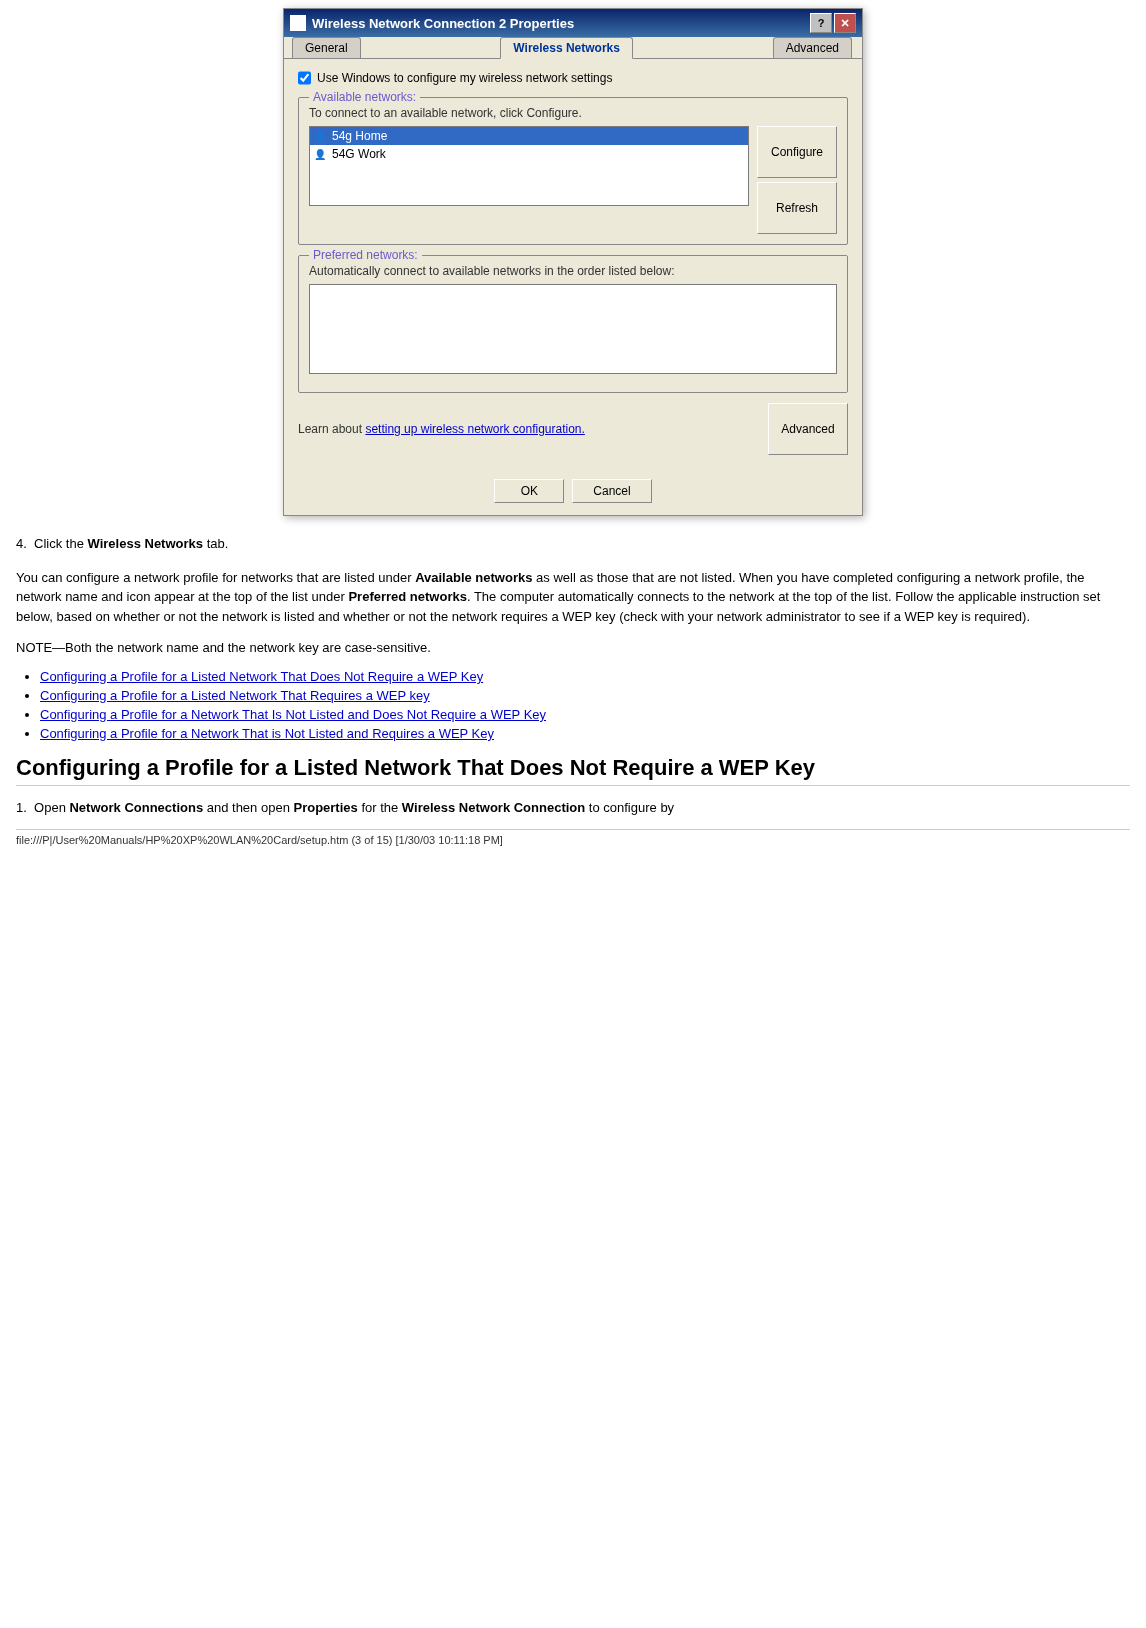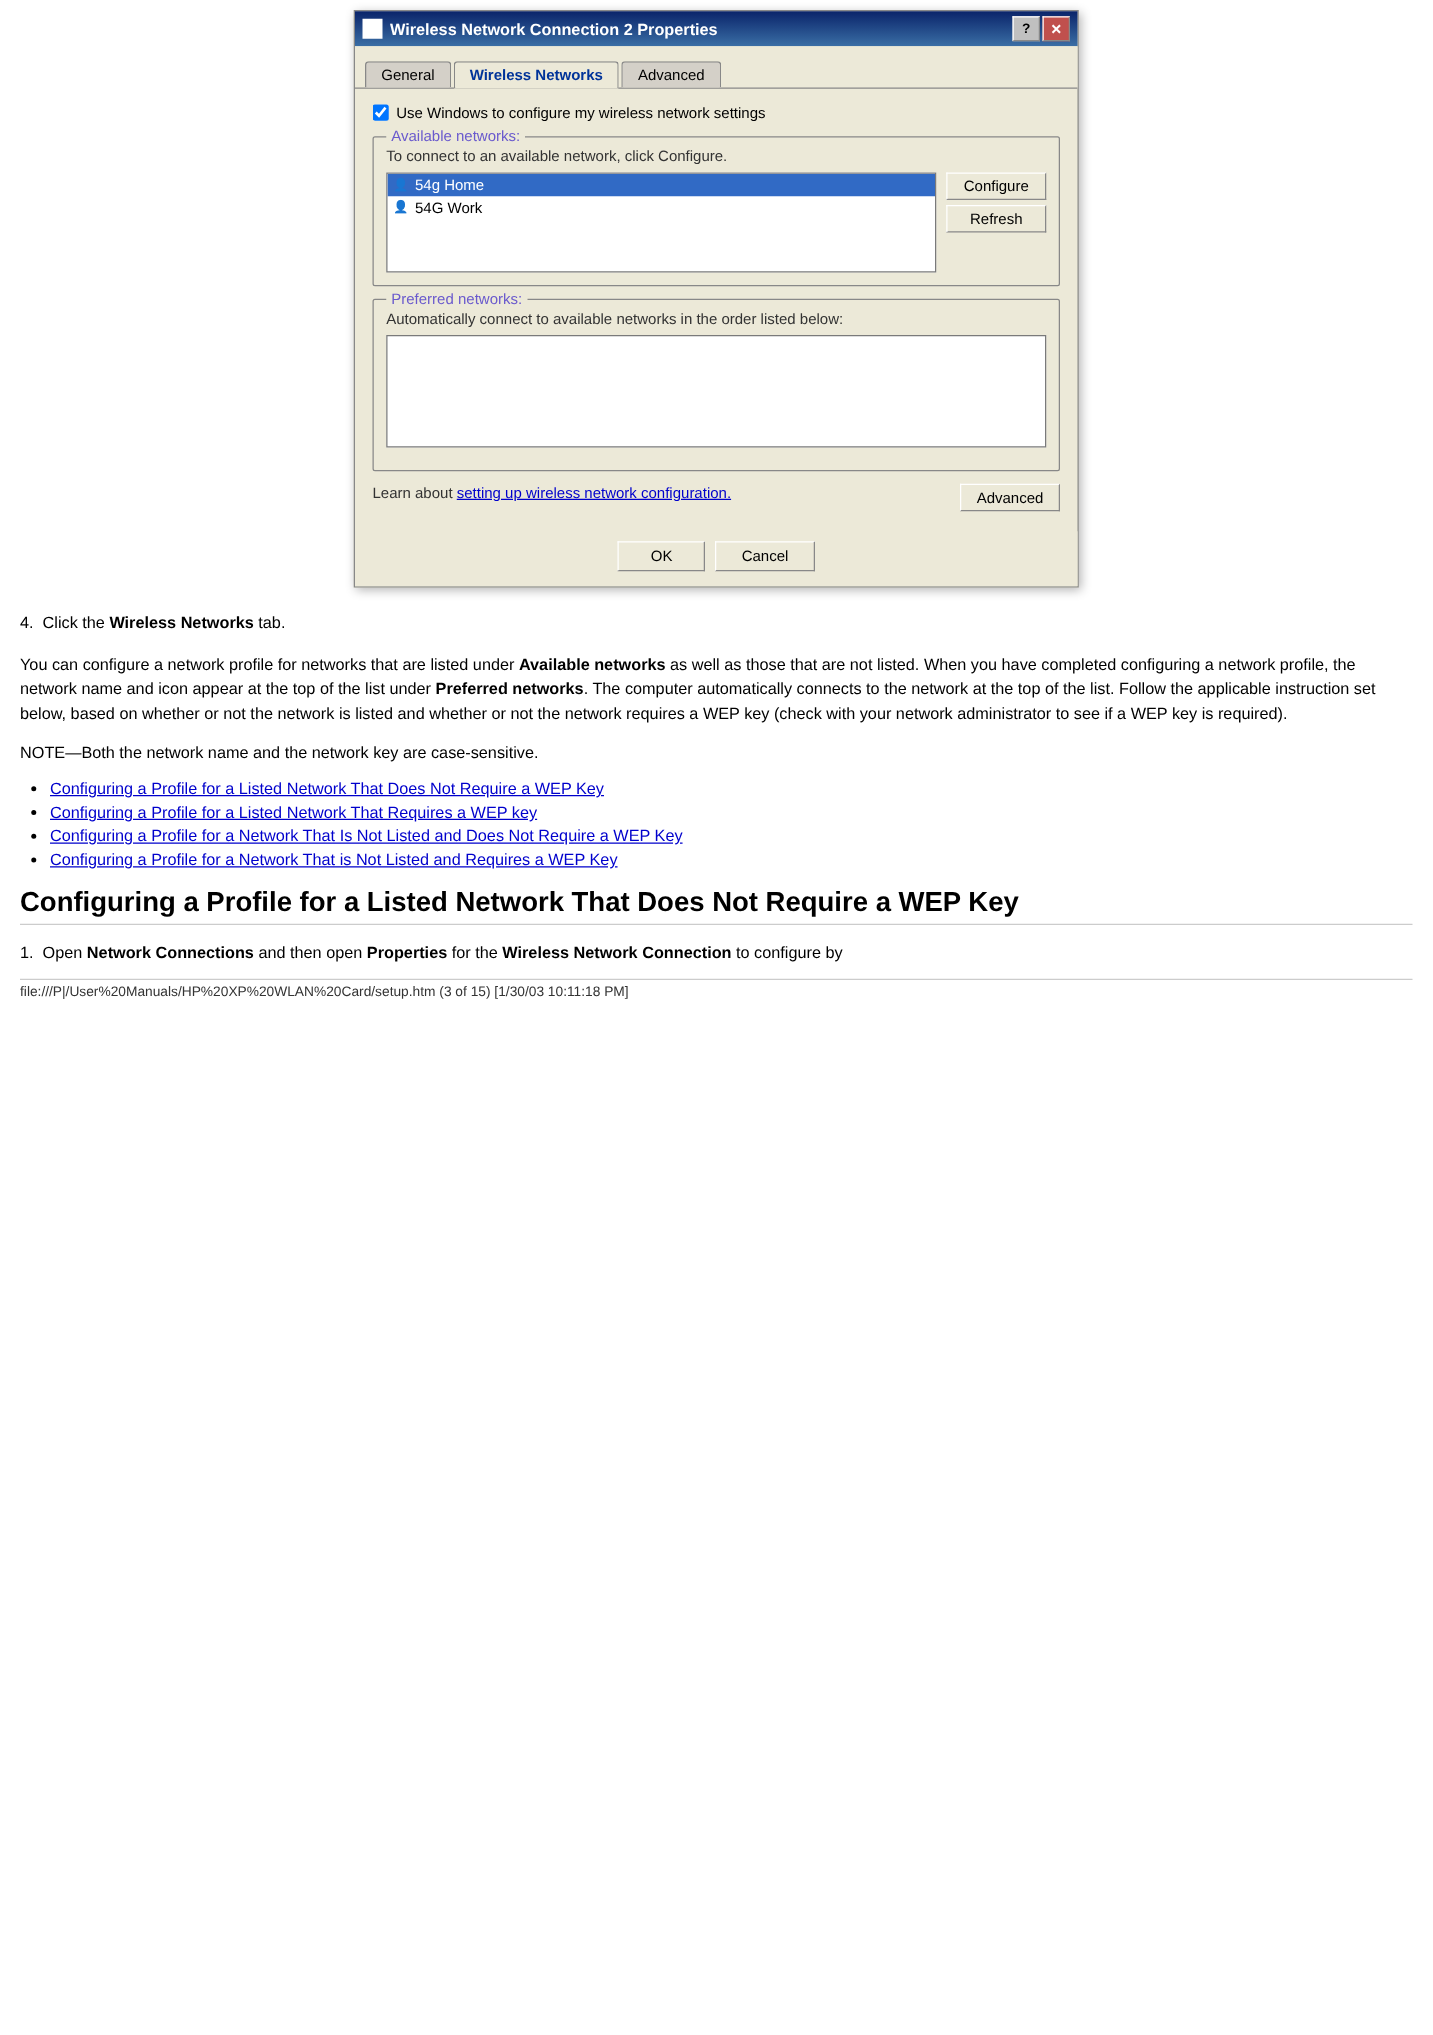--- a/index.html
+++ b/index.html
@@ -85,22 +85,23 @@
     }
 
     .title-btn.close {
       background: #c0504d;
       color: #fff;
     }
 
     .dialog-tabs {
       display: flex;
       background: #ece9d8;
-      padding: 12px 8px 0 8px;
+      padding: 0 8px 0 8px;
       border-bottom: 1px solid #888;
+      justify-content: space-between;
     }
 
     .tab {
       padding: 3px 12px;
       background: #d4d0c8;
       border: 1px solid #888;
       border-bottom: none;
       cursor: pointer;
       font-size: 12px;
       margin-right: 2px;
@@ -194,21 +195,21 @@
       display: flex;
       flex-direction: column;
       gap: 4px;
     }
 
     .win-button {
       background: #ece9d8;
       border: 1px solid #888;
       border-top-color: #fff;
       border-left-color: #fff;
-      padding: 3px 10px;
+      padding: 18px 10px;
       font-size: 12px;
       font-family: 'Tahoma', Arial, sans-serif;
       cursor: pointer;
       min-width: 80px;
       text-align: center;
     }
 
     .win-button.disabled {
       color: #aaa;
       cursor: default;
@@ -235,21 +236,21 @@
     }
 
     .bottom-buttons-row {
       display: flex;
       gap: 6px;
       margin-bottom: 8px;
     }
 
     .learn-row {
       display: flex;
-      align-items: flex-start;
+      align-items: center;
       justify-content: space-between;
       margin-bottom: 4px;
     }
 
     .learn-text {
       font-size: 12px;
       color: #333;
     }
 
     .learn-link {

